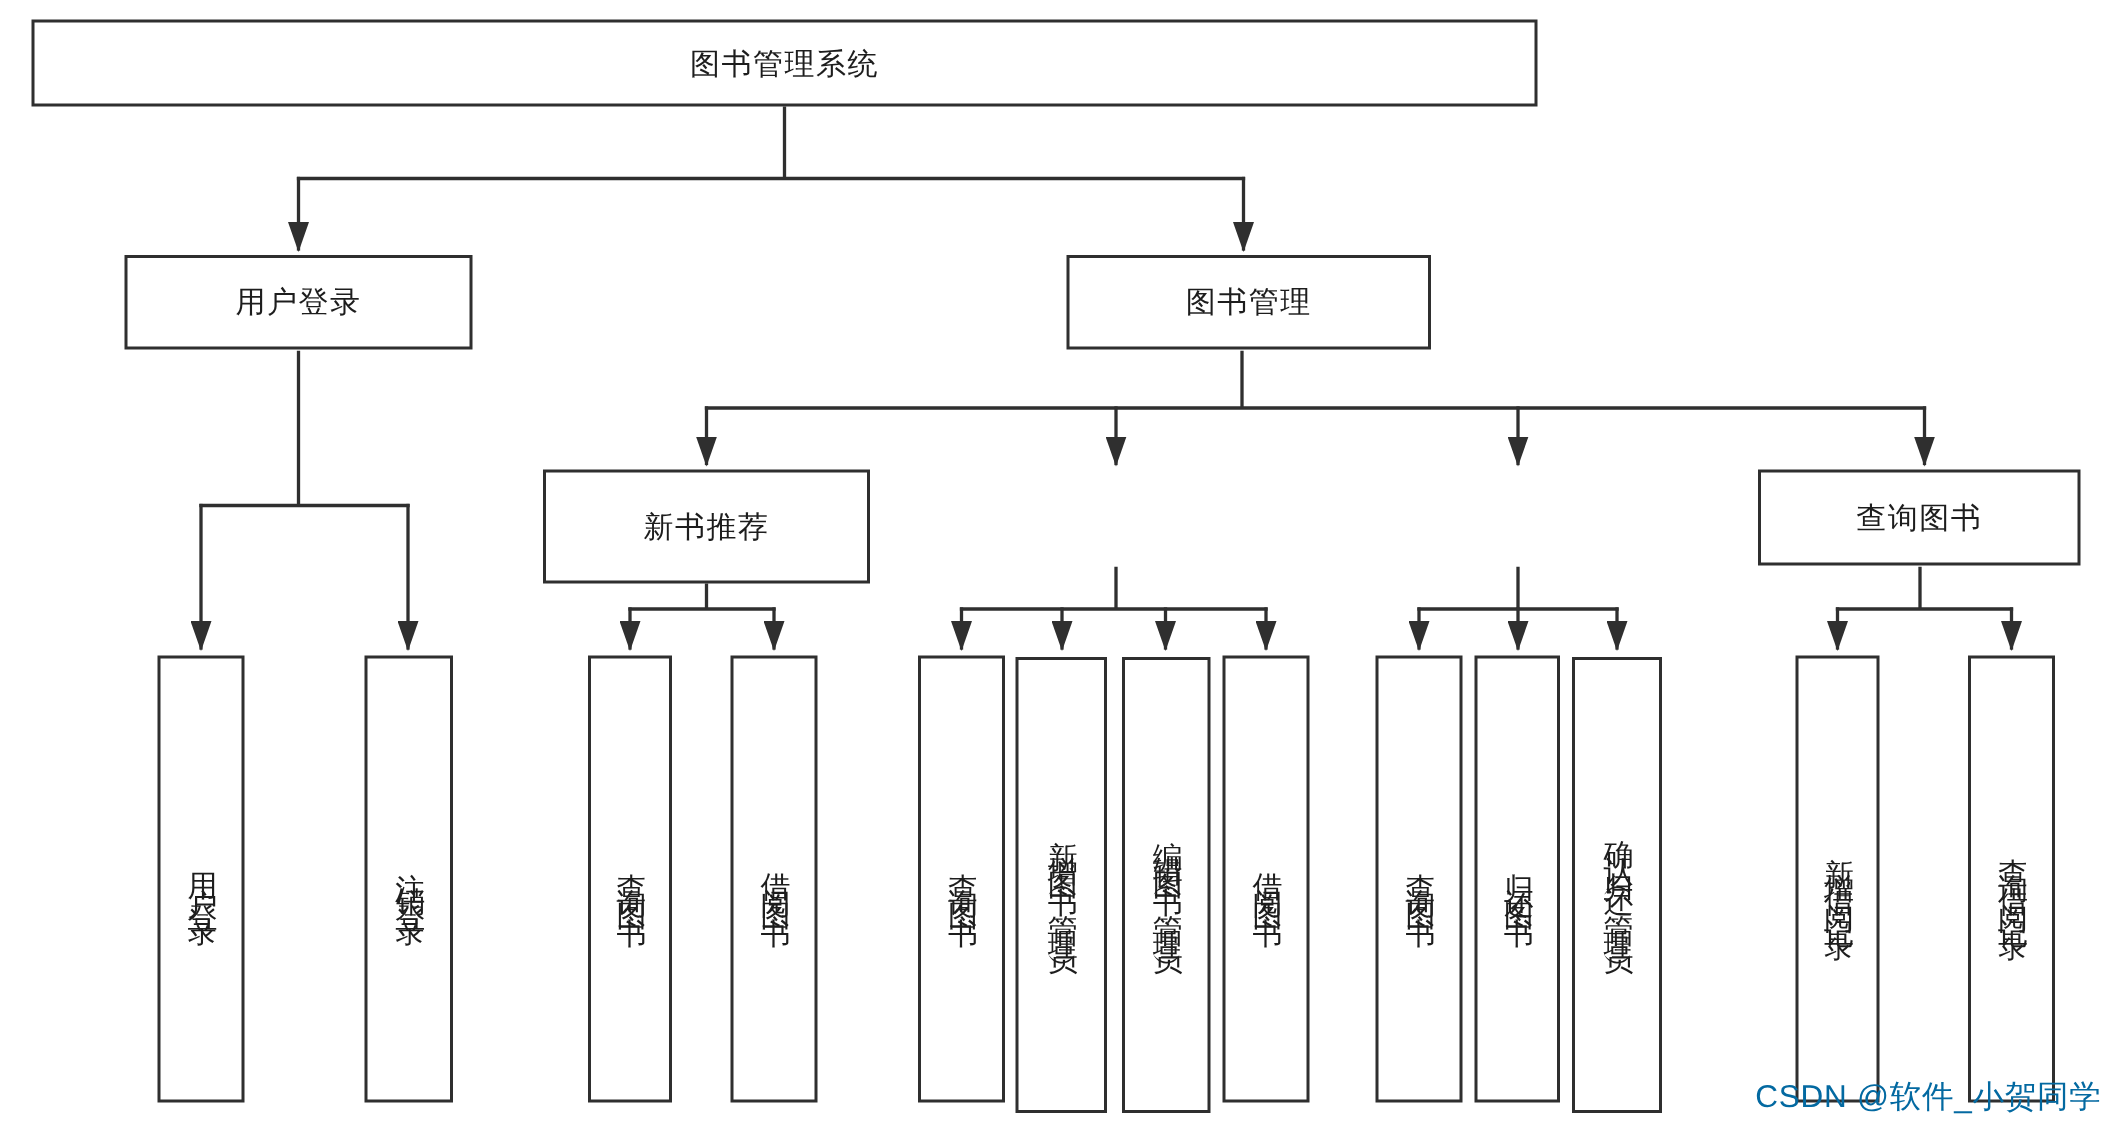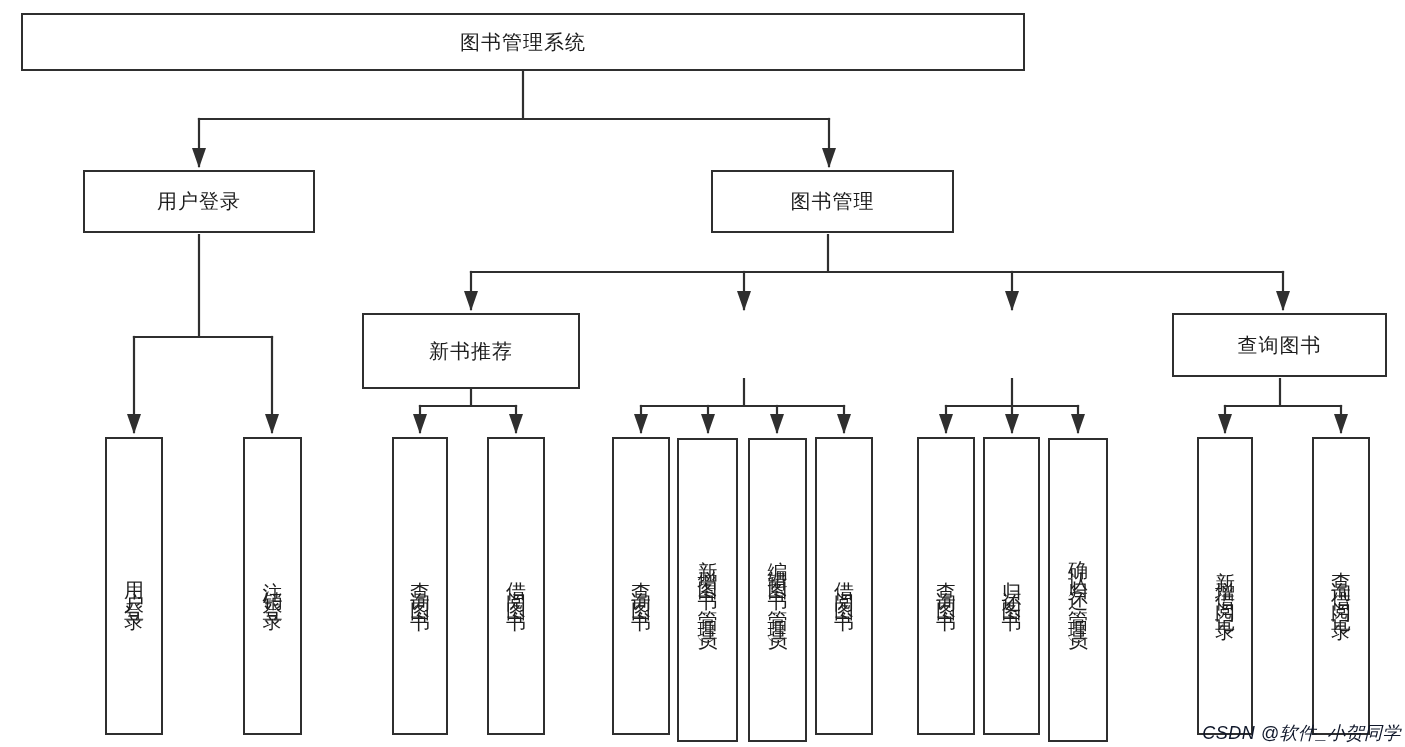--- a/index.html
+++ b/index.html
@@ -49,25 +49,24 @@
     writing-mode: vertical-lr;
     text-orientation: mixed;
     letter-spacing: 10px;
     line-height: 1.05;
     white-space: nowrap;
   }
   .watermark {
     position: absolute;
     right: 4px;
     bottom: 2px;
-    font-size: 18px;
-    color: #0f172a;
+    font-size: 21px;
+    color: #0369a1;
     letter-spacing: 0.5px;
     white-space: nowrap;
-    font-style: italic;
   }
 </style>
 </head>
 <body>
 
 <div class="canvas">
 
   <svg class="connectors" viewBox="0 0 1405 747" xmlns="http://www.w3.org/2000/svg">
     <defs>
       <marker id="arrow" viewBox="0 0 20 14" refX="18" refY="7" markerWidth="20" markerHeight="14" markerUnits="userSpaceOnUse" orient="auto">

